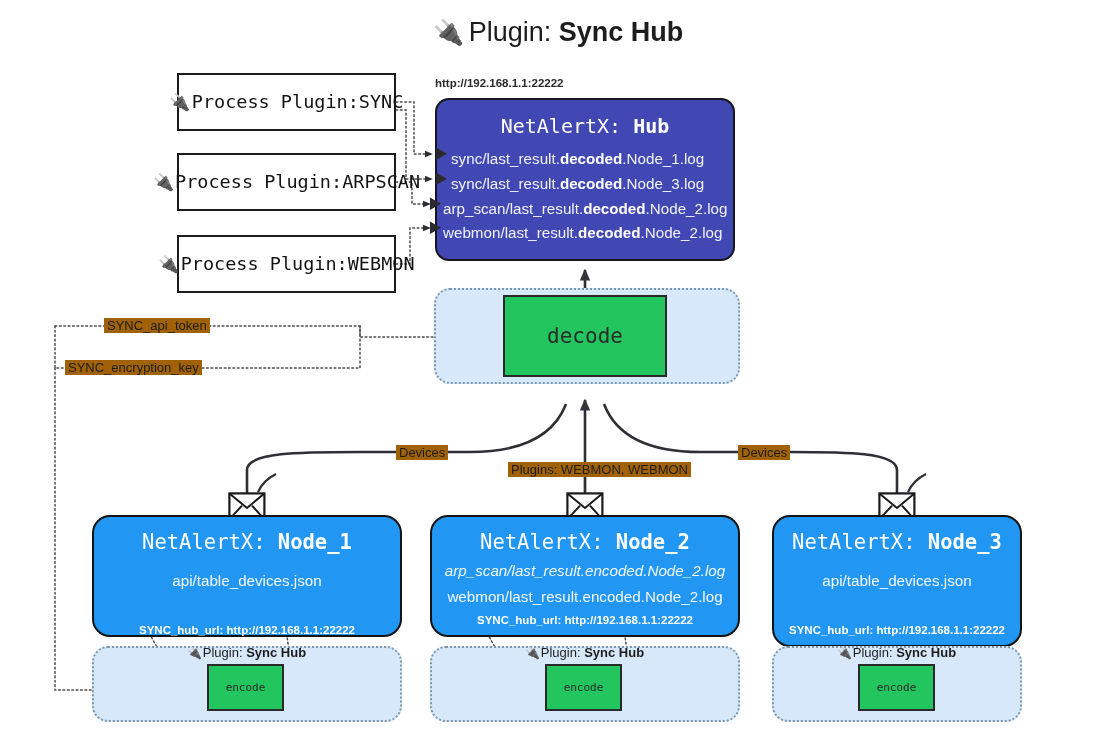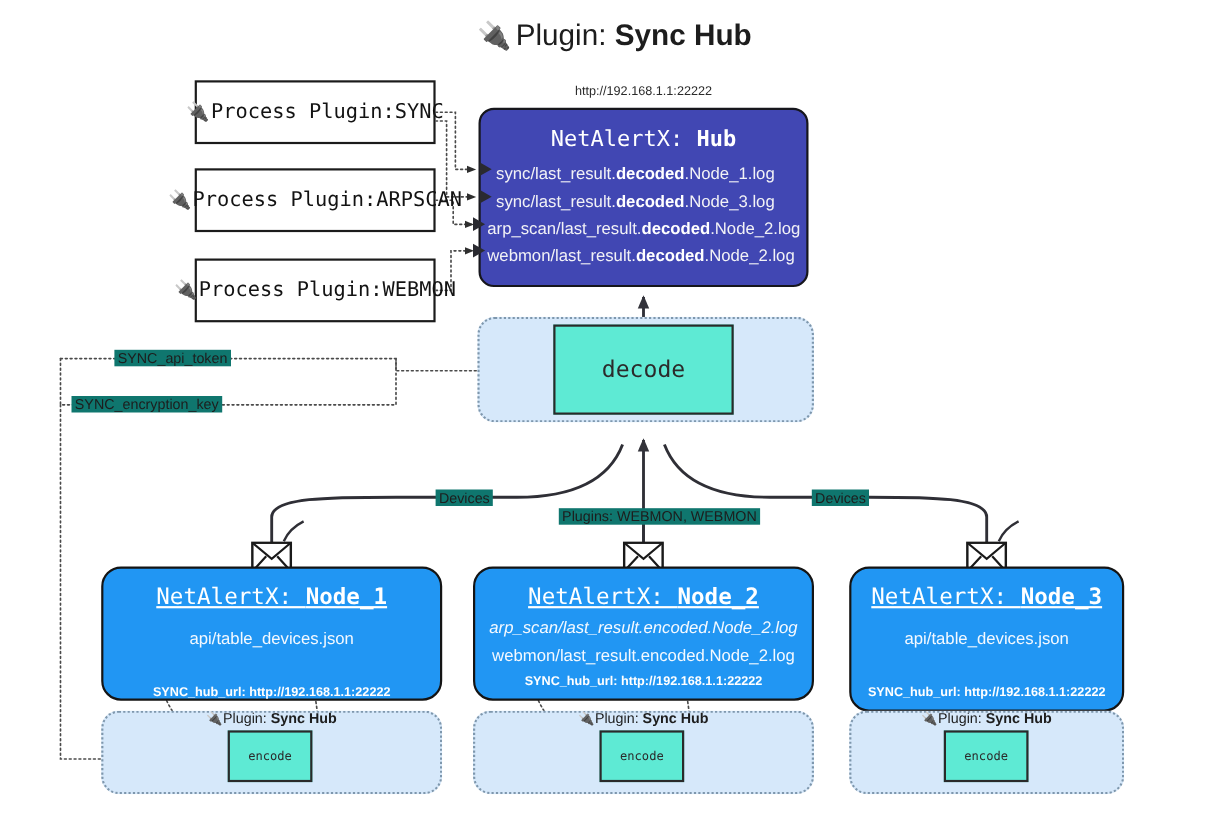--- a/index.html
+++ b/index.html
@@ -20,61 +20,61 @@
   .procbox{border:2.4px solid #1b1b1b;background:#ffffff;
            font-family:"DejaVu Sans Mono","Liberation Mono",monospace;
            font-size:18.5px;color:#131313;display:flex;
            align-items:center;justify-content:center;line-height:1.32;}
   .procbox .l1{white-space:nowrap;}
   .procbox .l2{white-space:nowrap;}
   .procbox .plug{font-family:"DejaVu Sans",sans-serif;font-size:17px;
                  margin-right:1px;}
 
   
-  #hub-url{font-size:11.5px;font-weight:400;color:#2b2b2b;text-align:center;
+  #hub-url{font-size:11.5px;font-weight:700;color:#2b2b2b;
            white-space:nowrap;}
   #hub{background:#4147b3;border:2.6px solid #16161c;border-radius:14px;
        color:#ffffff;}
   #hub .hubtitle{font-family:"DejaVu Sans Mono","Liberation Mono",monospace;
        font-size:20px;text-align:center;margin-top:14px;white-space:nowrap;}
   #hub .hubtitle b{font-weight:700;}
   #hub .loglist{margin-top:9px;}
   #hub .logline{font-size:15.2px;line-height:24.8px;white-space:nowrap;
        padding-left:14px;color:#f2f2f6;}
   #hub .logline b{font-weight:700;color:#ffffff;}
 
   
   .bluebox{background:#d6e8fa;border:2.2px dotted #7e97ad;border-radius:16px;}
 
   
-  .opbox{background:#5eead4;border:2.4px solid #2a2a2a;
+  .opbox{background:#22c55e;border:2.4px solid #2a2a2a;
          display:flex;align-items:center;justify-content:center;
          font-family:"DejaVu Sans Mono","Liberation Mono",monospace;
          color:#2b2b2b;}
   #decode{font-size:21px;}
   .encodebox{font-size:11px;}
 
   .plabel{font-size:13px;color:#1d1d1d;white-space:nowrap;text-align:center;}
   .plabel b{font-weight:700;}
   .plabel .plug{font-size:12px;}
 
   
   .nodecard{background:#2196f3;border:2.6px solid #141414;border-radius:18px;
             color:#ffffff;}
   .nodecard .ntitle{font-family:"DejaVu Sans Mono","Liberation Mono",monospace;
-            font-size:20.5px;text-align:center;margin-top:13px;white-space:nowrap;text-decoration:underline;}
+            font-size:20.5px;text-align:center;margin-top:13px;white-space:nowrap;}
   .nodecard .ntitle b{font-weight:700;}
   .nodecard .nline{font-size:15.2px;text-align:center;white-space:nowrap;
             line-height:26px;color:#f4f9ff;}
   .nodecard .nurl{font-size:11.5px;font-weight:700;text-align:center;
             white-space:nowrap;color:#ffffff;}
 
   
   .edgelabel{font-size:13px;color:#1d1d1d;white-space:nowrap;
-             background:#0f766e;padding:0 3px;}
+             background:#a16207;padding:0 3px;}
 
   .envelope{position:absolute;}
 </style>
 </head>
 <body>
 
 <div id="stage">
 
   <svg class="layer" viewBox="0 0 1117 754">
     <defs>

